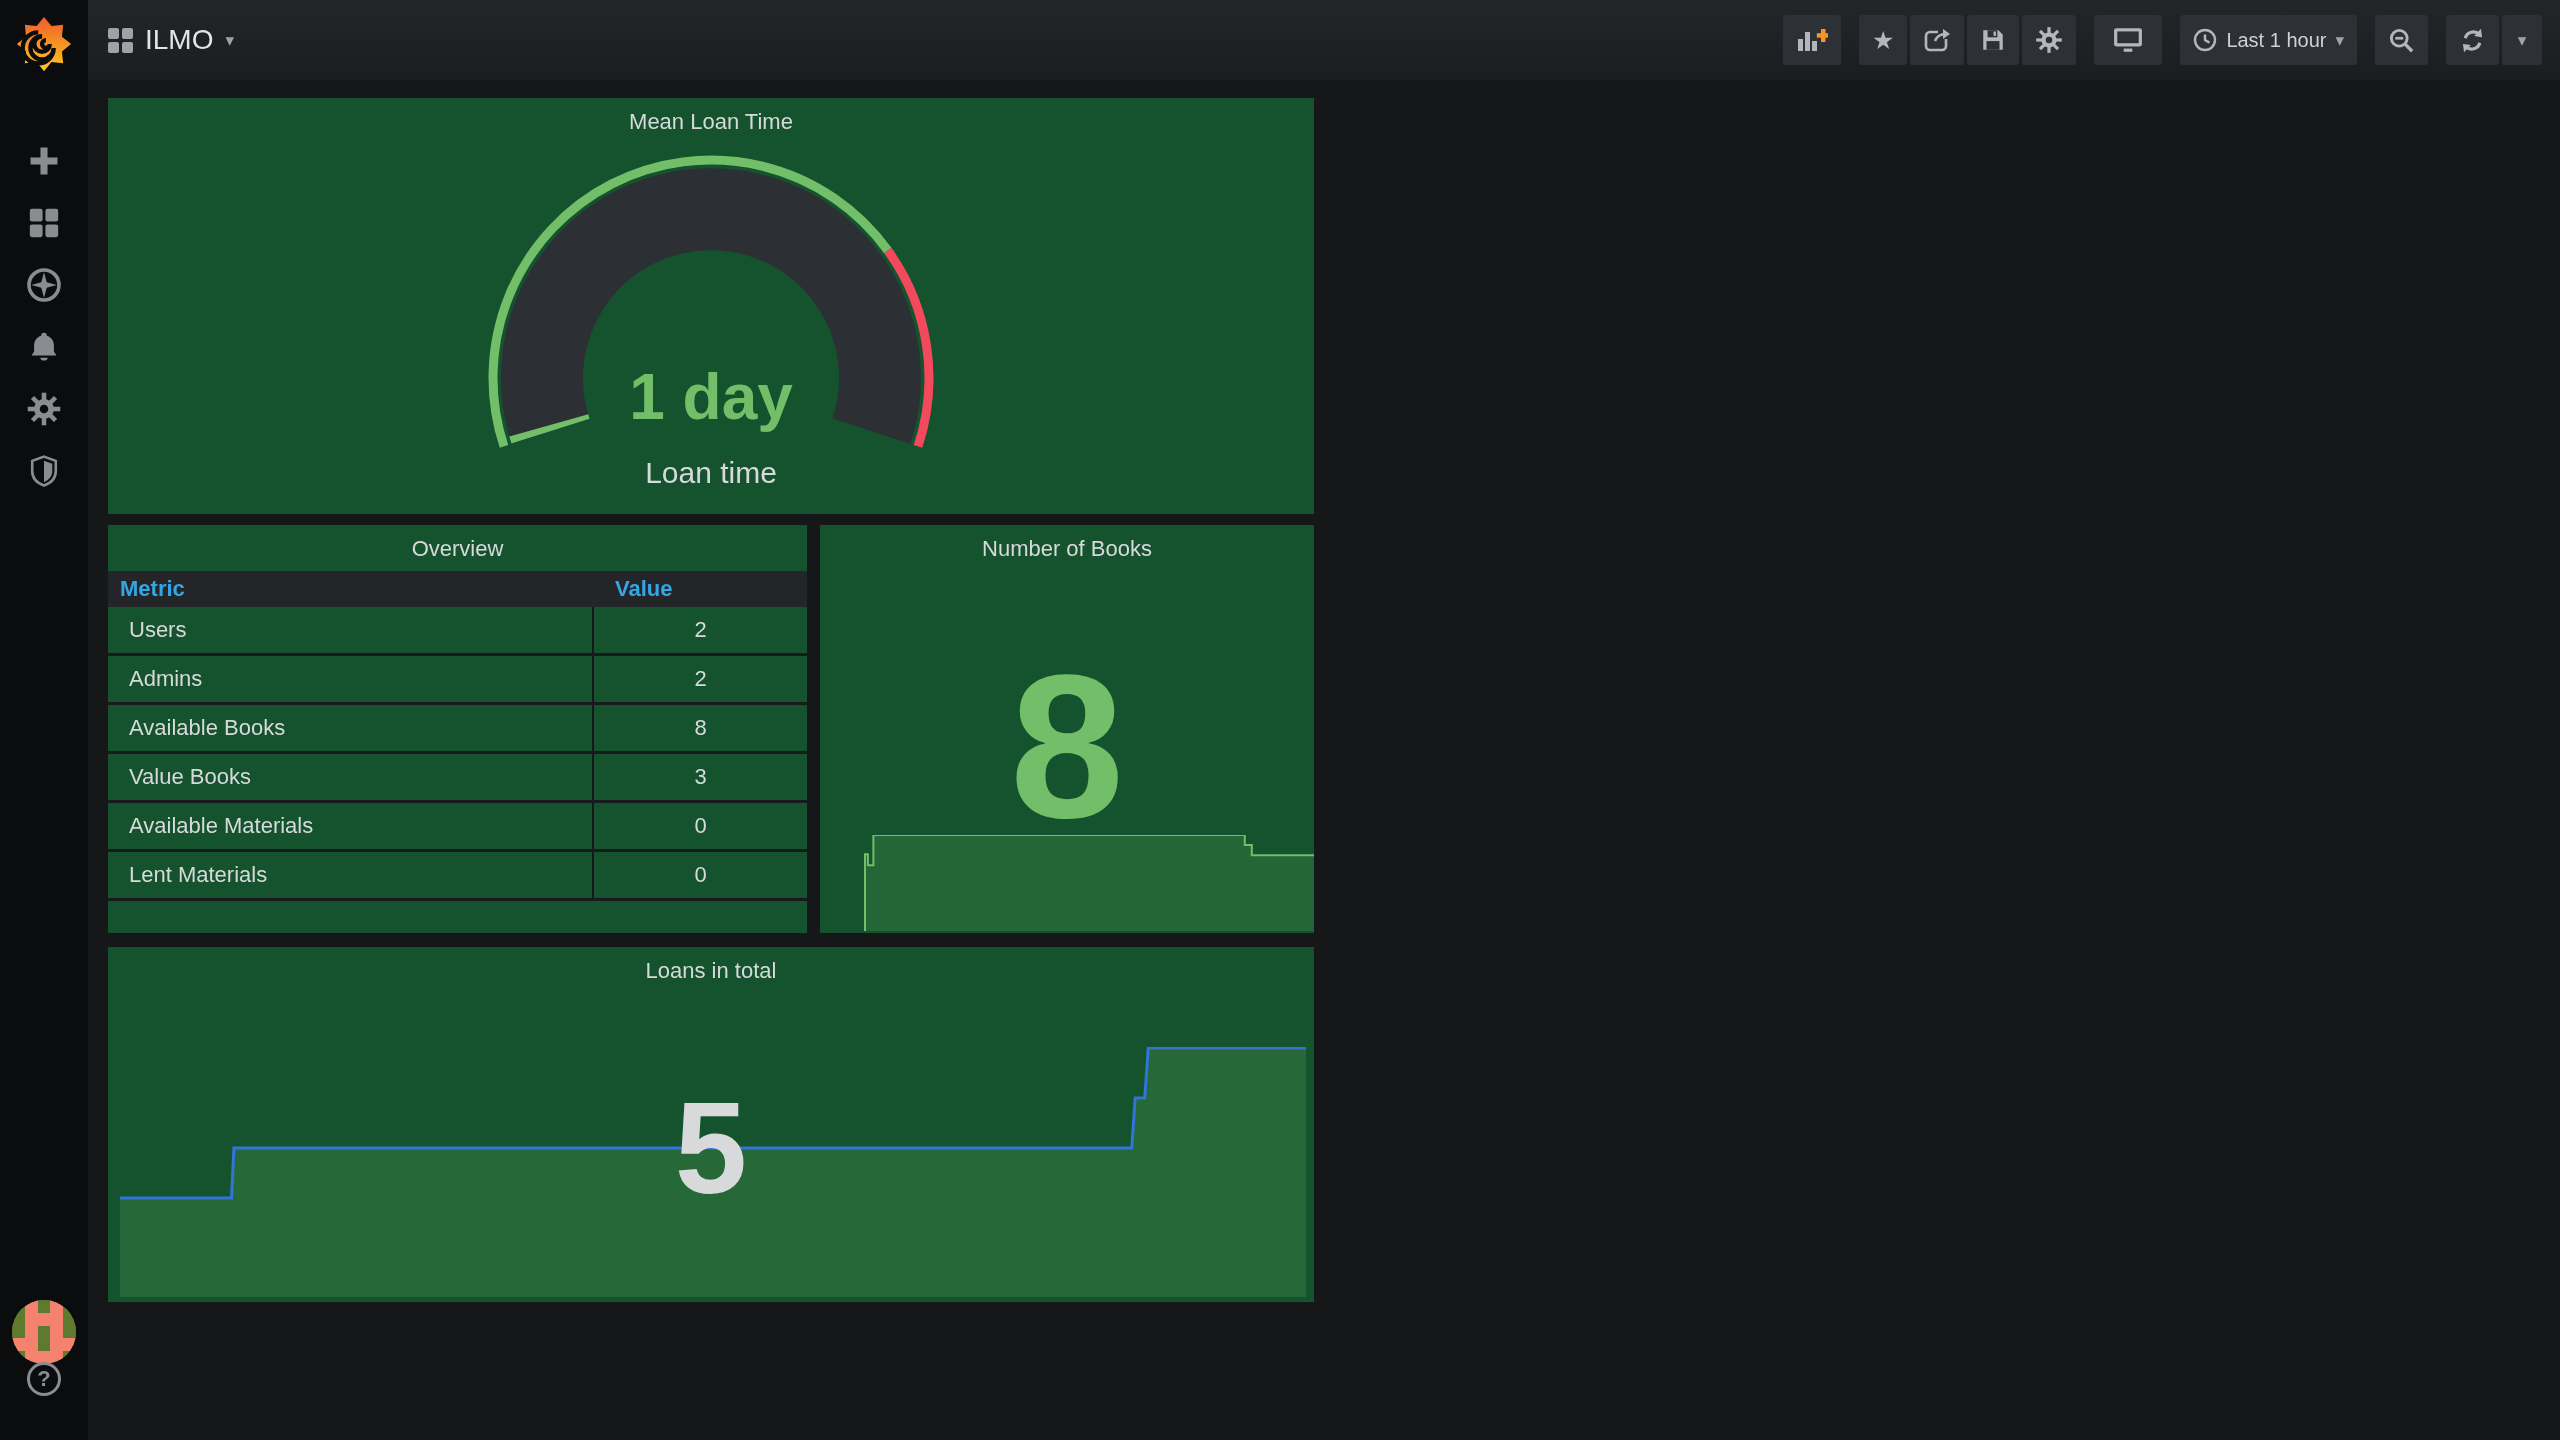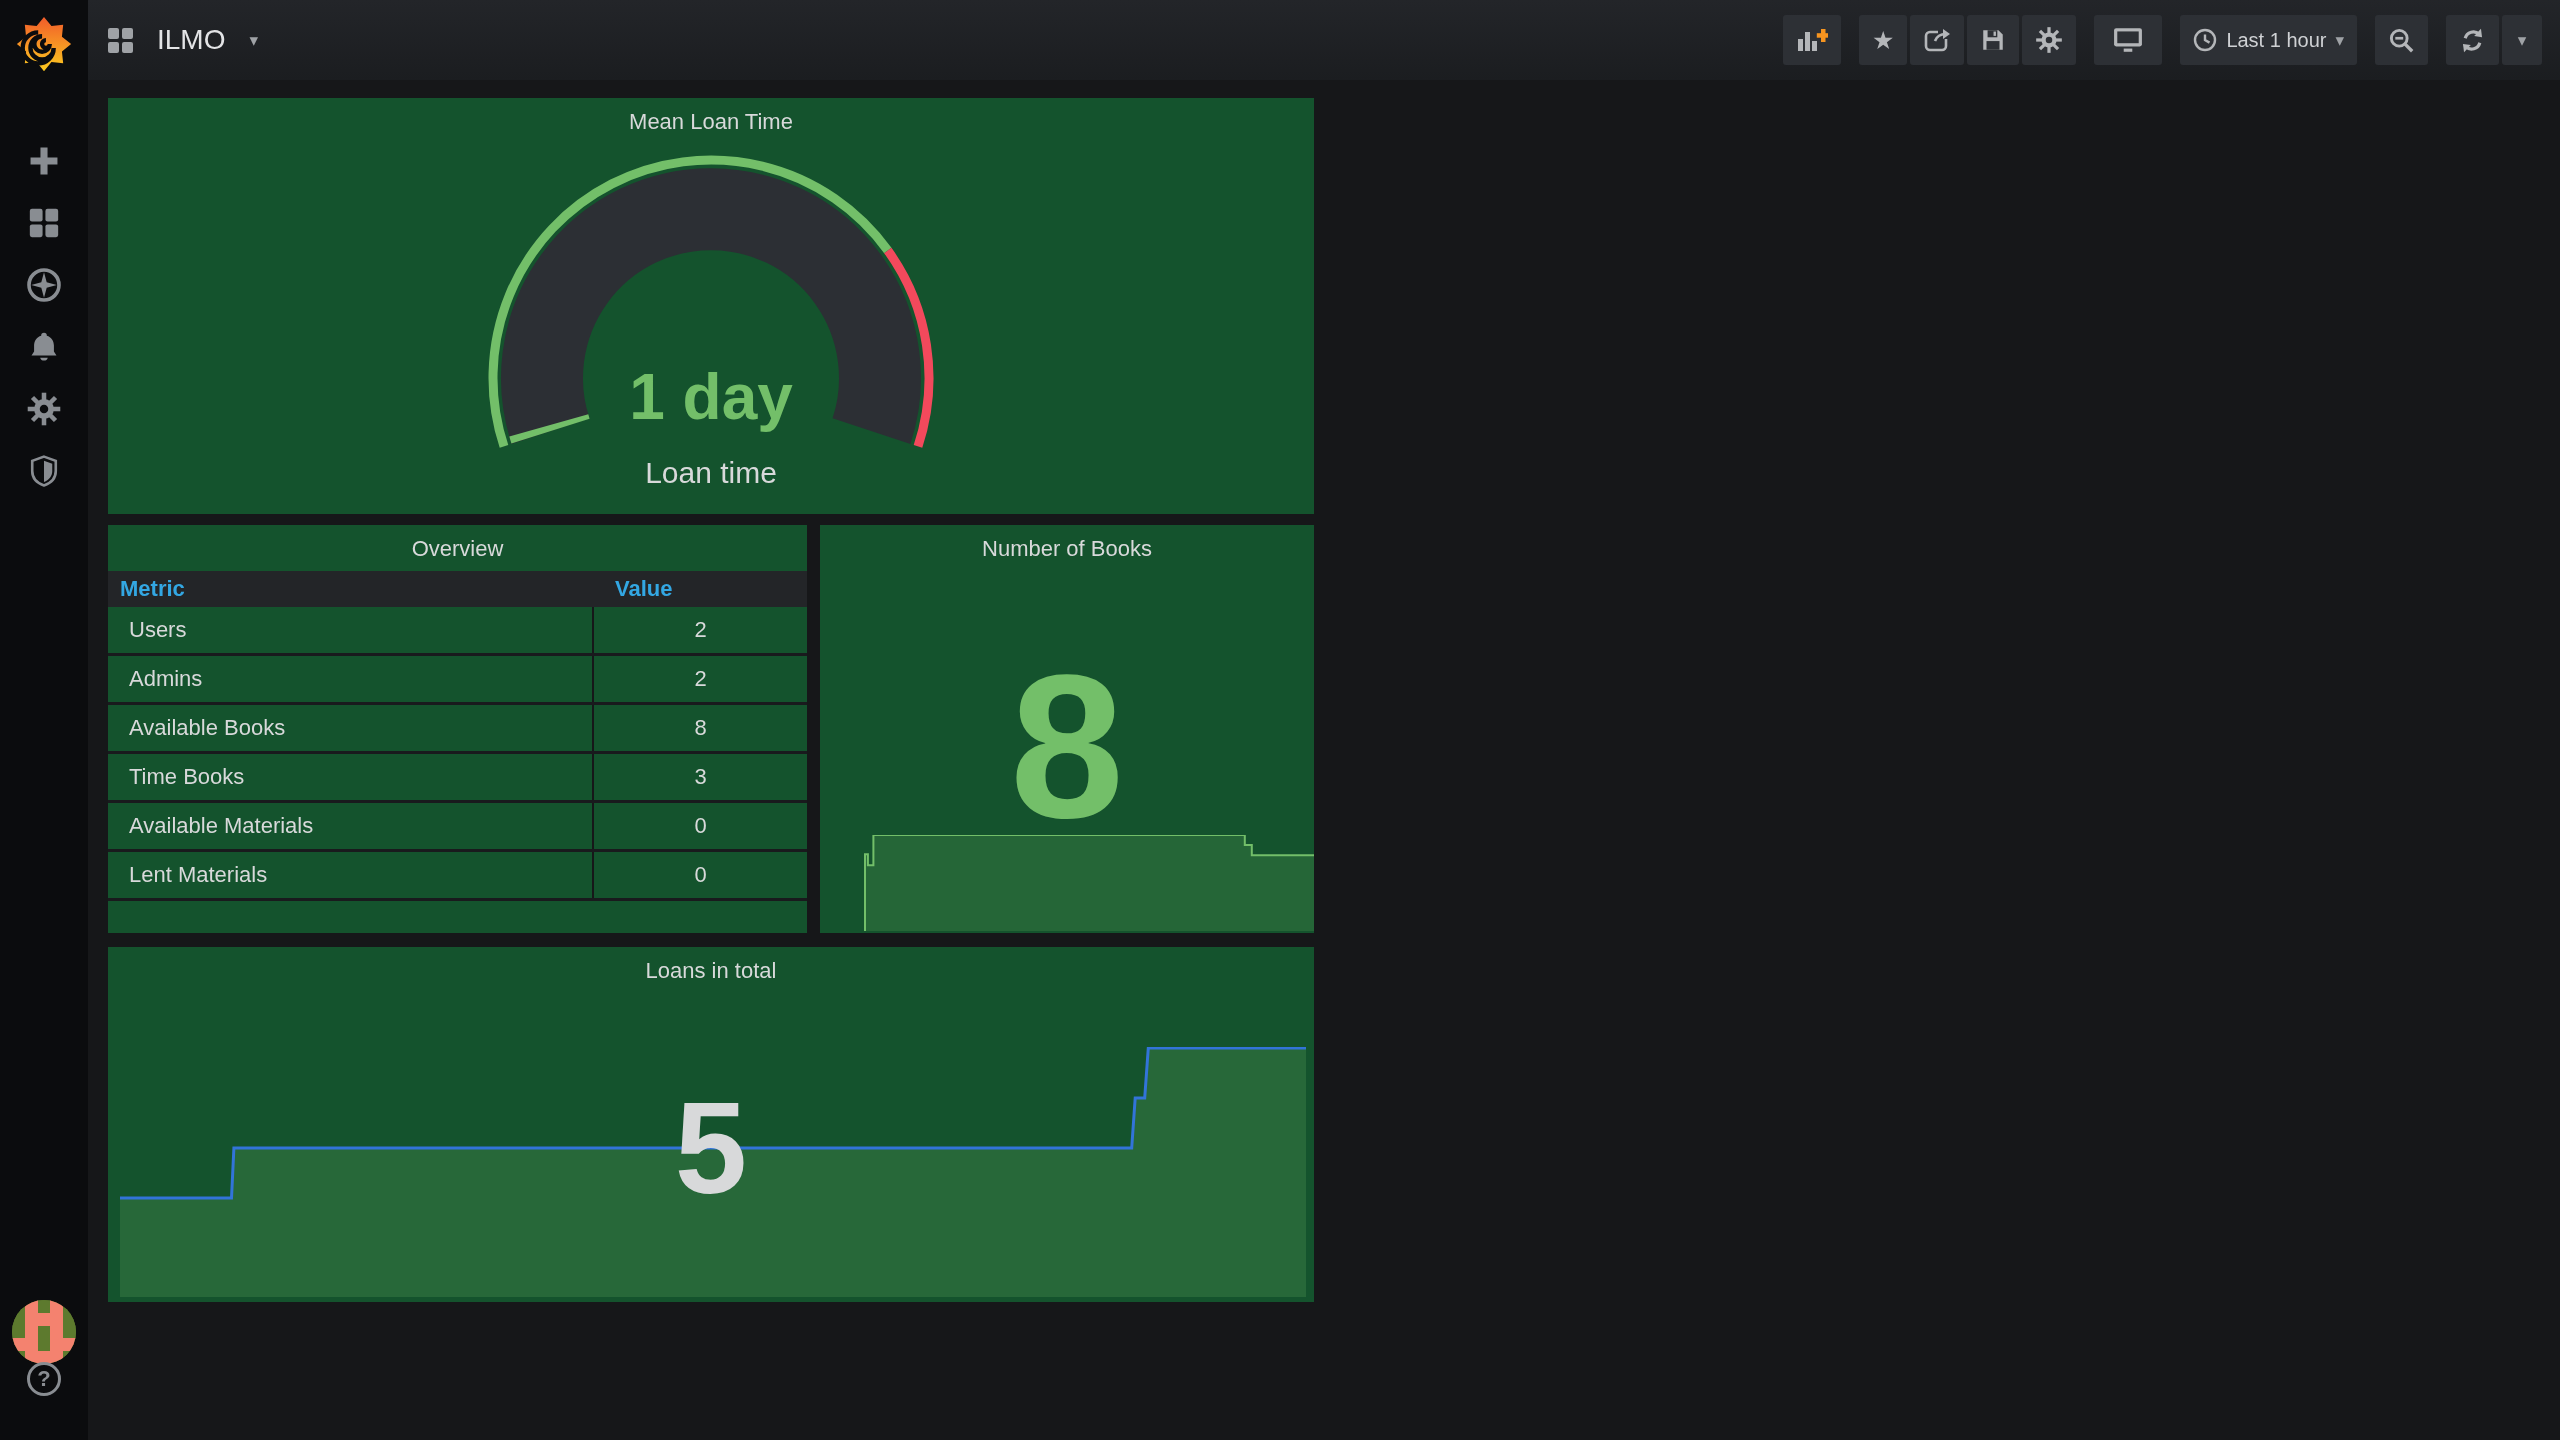--- a/index.html
+++ b/index.html
@@ -16,21 +16,21 @@
   .logo { position: absolute; left: 13px; top: 13px; width: 62px; height: 62px; cursor: pointer; }
   .side-icons { position: absolute; top: 143px; left: 0; width: 88px; display: flex; flex-direction: column; align-items: center; gap: 26px; }
   .side-item { width: 40px; height: 36px; display: flex; align-items: center; justify-content: center; color: #898d92; }
   .side-bottom { position: absolute; left: 0; bottom: 0; width: 88px; }
   .avatar { position: absolute; left: 12px; top: -140px; width: 64px; height: 64px; border-radius: 50%; overflow: hidden; display: grid; grid-template-columns: repeat(5, 1fr); grid-template-rows: repeat(5, 1fr); background: #5d7a2e; }
   .avatar div { width: 100%; height: 100%; }
   .help-circle { position: absolute; left: 27px; top: -78px; width: 34px; height: 34px; border: 3px solid #898d92; border-radius: 50%; color: #898d92; font-size: 22px; font-weight: bold; display: flex; align-items: center; justify-content: center; }
 
   
   .navbar { position: absolute; left: 88px; top: 0; right: 0; height: 80px; background: linear-gradient(180deg, #232529, #1b1d20); z-index: 4; }
-  .dash-title-wrap { position: absolute; left: 20px; top: 0; height: 80px; display: flex; align-items: center; gap: 24px; cursor: pointer; }
+  .dash-title-wrap { position: absolute; left: 20px; top: 0; height: 80px; display: flex; align-items: center; gap: 12px; cursor: pointer; }
   .mini-grid { display: grid; grid-template-columns: 11px 11px; grid-template-rows: 11px 11px; gap: 3px; }
   .mini-grid div { background: #9fa2a6; border-radius: 2px; }
   .dash-title { font-size: 28px; color: #e3e4e6; font-weight: 400; }
   .caret { color: #9fa2a6; font-size: 17px; line-height: 1; }
   .toolbar { position: absolute; right: 18px; top: 15px; display: flex; align-items: center; gap: 3px; }
   .tb-btn { height: 50px; min-width: 48px; padding: 0 13px; background: #2d3035; border-radius: 3px; display: flex; align-items: center; justify-content: center; gap: 9px; color: #b4b6b9; cursor: pointer; }
   .tb-gap { margin-left: 15px; }
   .tb-text { font-size: 20px; color: #cfd1d4; }
   .star-glyph { font-size: 25px; line-height: 1; }
 
@@ -291,21 +291,21 @@
       </div>
       <div class="t-row">
         <div class="t-metric">Admins</div>
         <div class="t-value">2</div>
       </div>
       <div class="t-row">
         <div class="t-metric">Available Books</div>
         <div class="t-value">8</div>
       </div>
       <div class="t-row">
-        <div class="t-metric">Time Books</div>
+        <div class="t-metric">Value Books</div>
         <div class="t-value">3</div>
       </div>
       <div class="t-row">
         <div class="t-metric">Available Materials</div>
         <div class="t-value">0</div>
       </div>
       <div class="t-row">
         <div class="t-metric">Lent Materials</div>
         <div class="t-value">0</div>
       </div>

